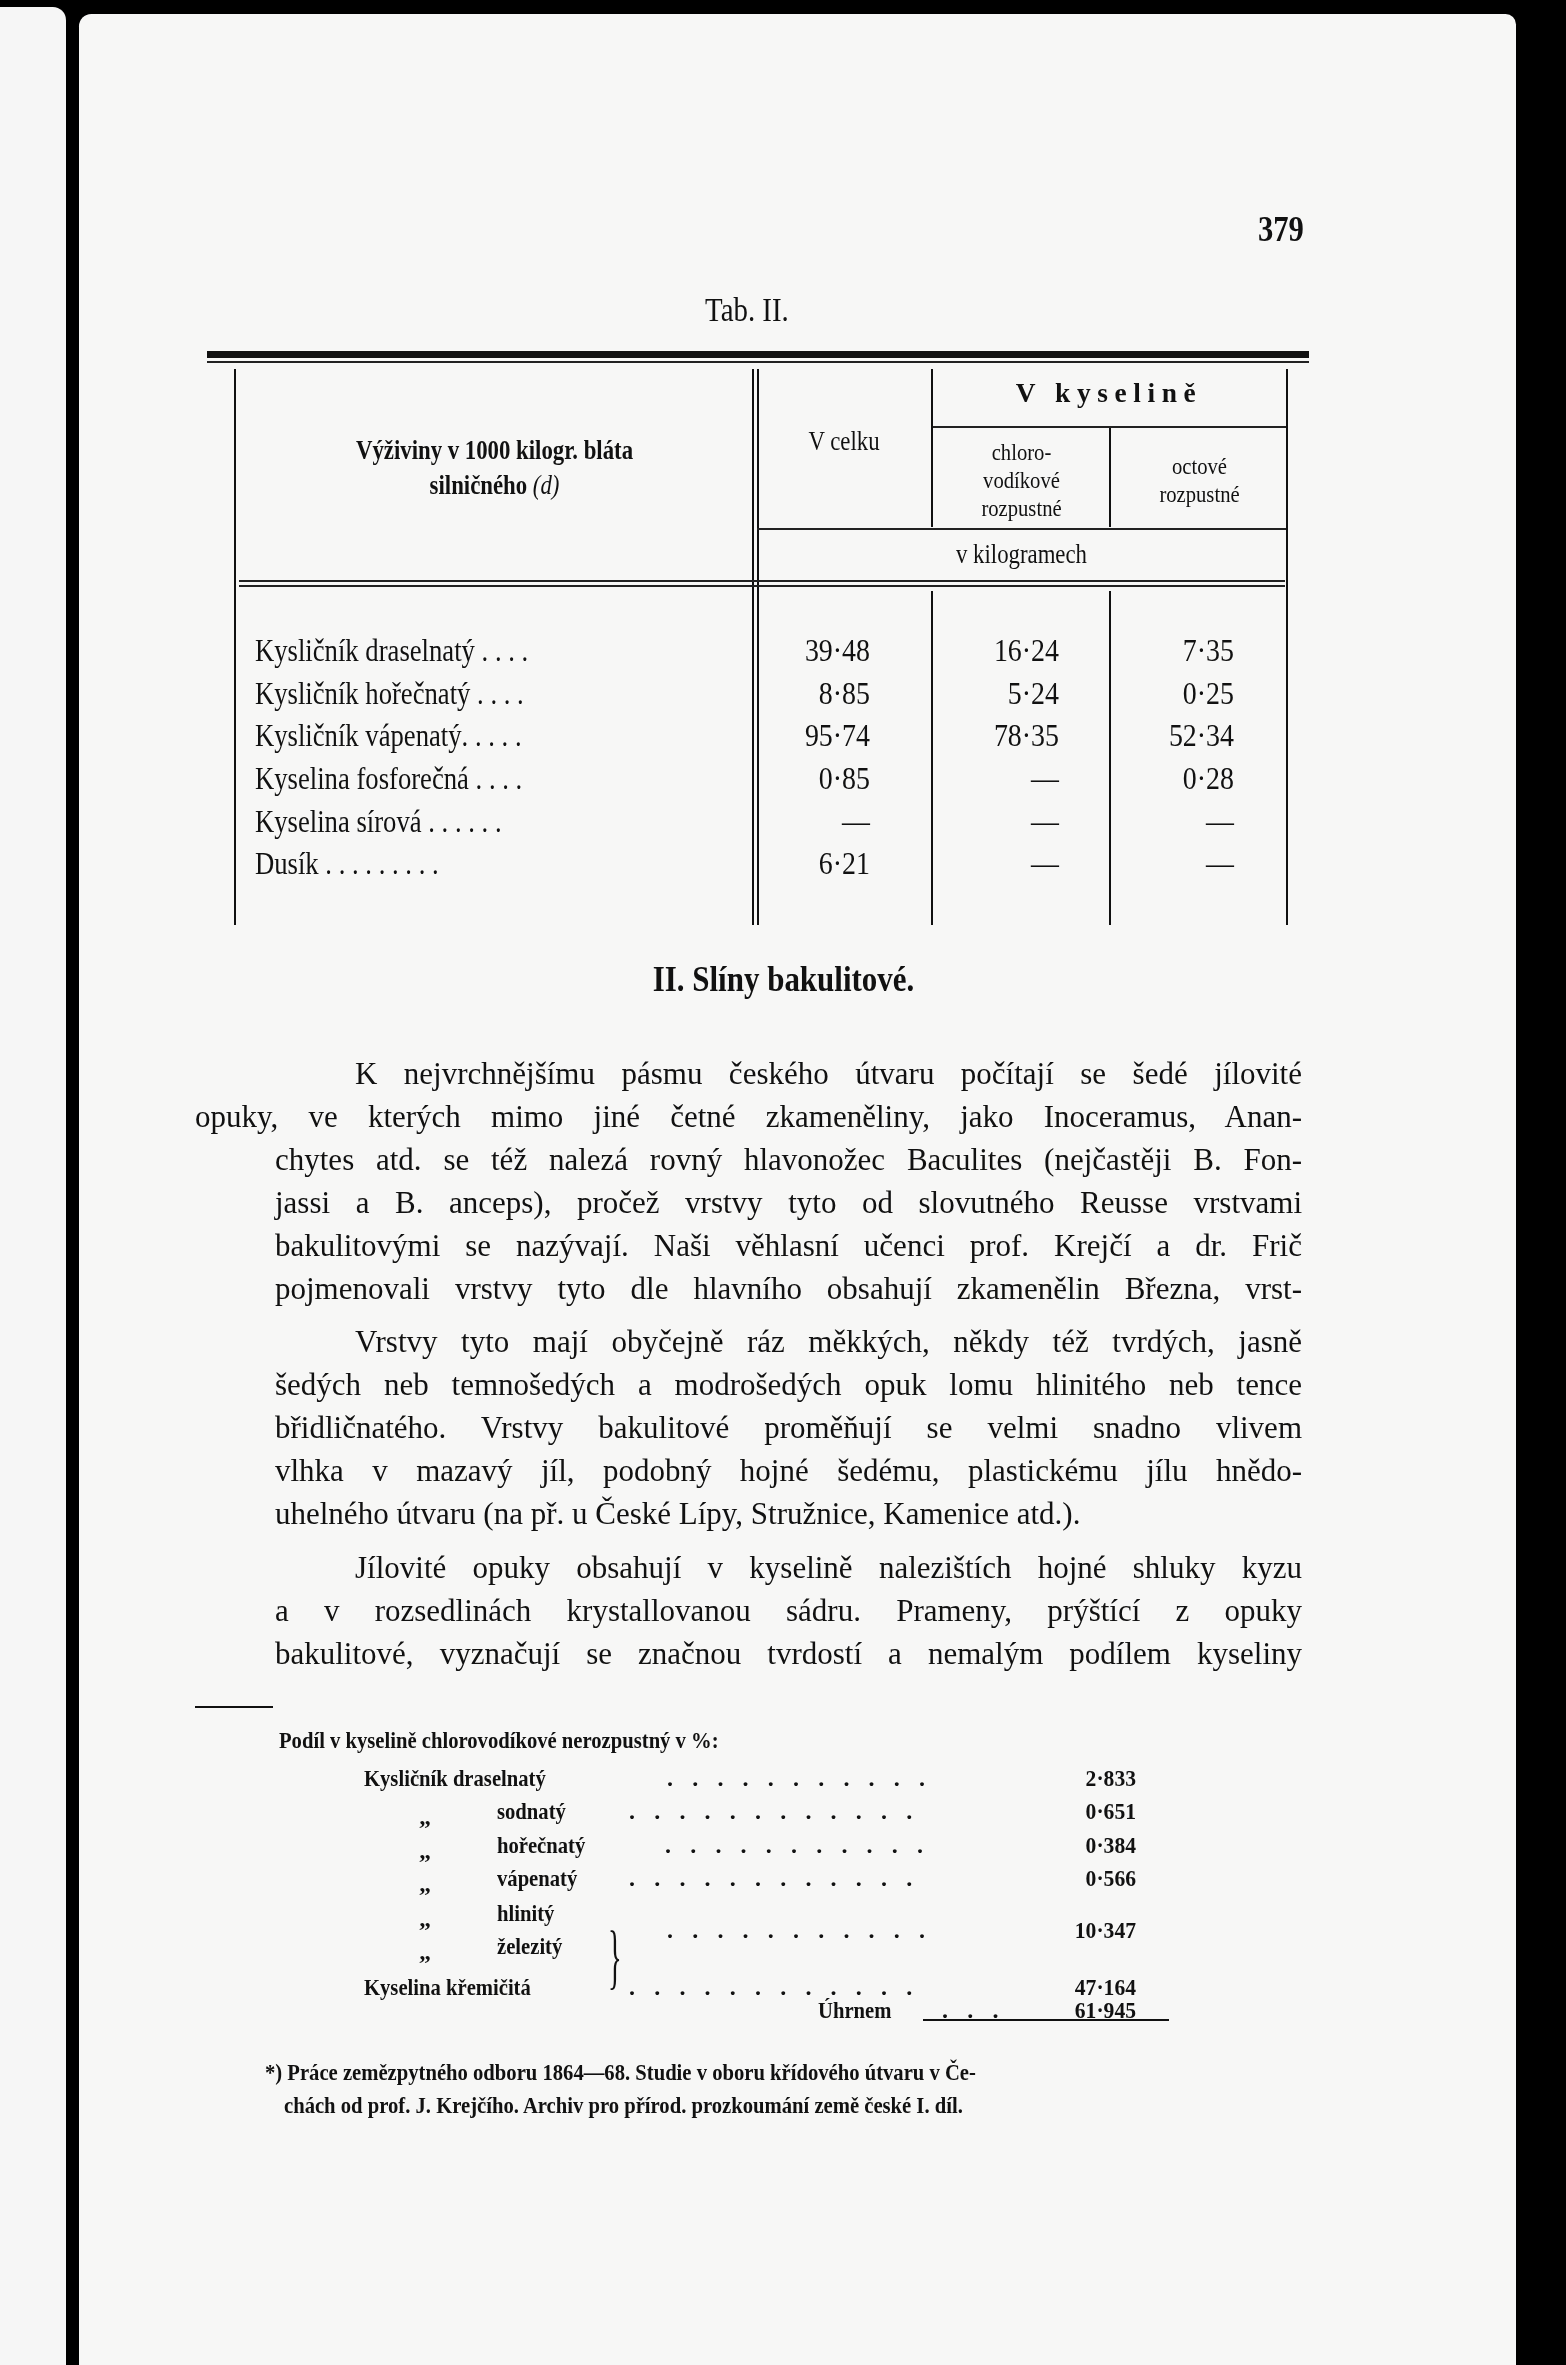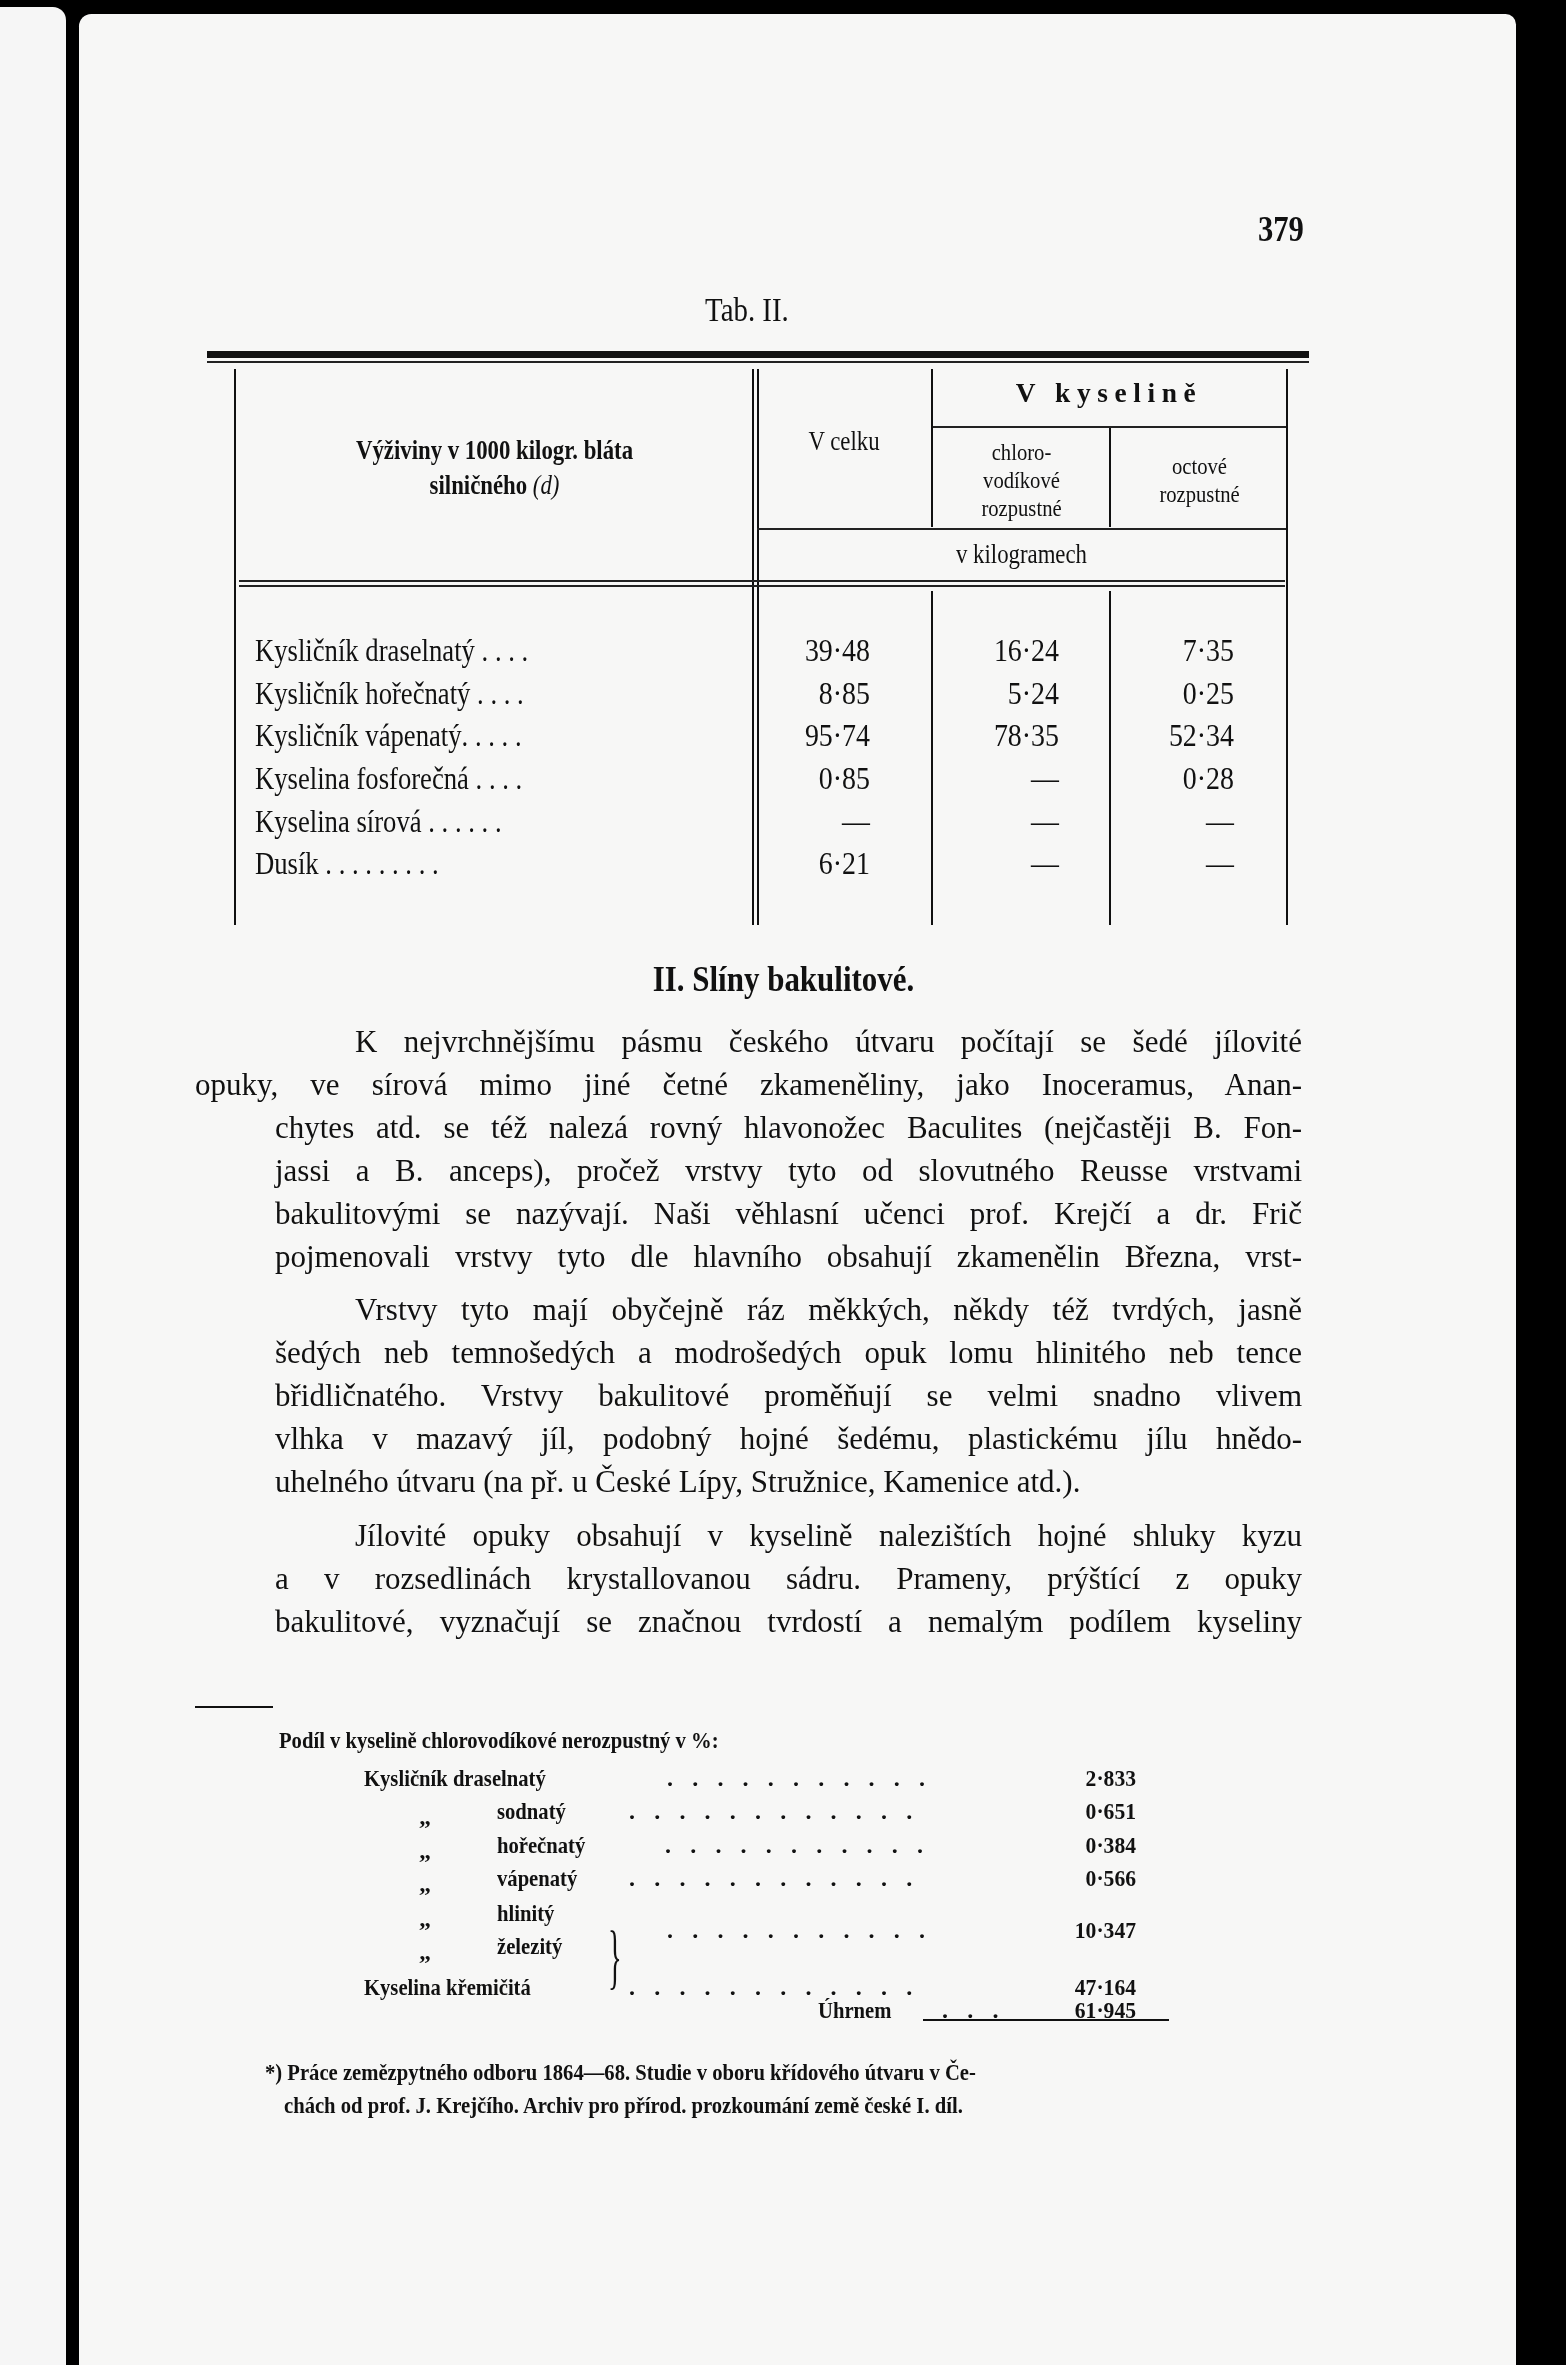--- a/index.html
+++ b/index.html
@@ -167,22 +167,22 @@
   <span class="name">Dusík . . . . . . . . .</span>
   <span class="val v1">6·21</span>
   <span class="val v2">—</span>
   <span class="val v3">—</span>
 </div>
 
 <div class="abs section-heading">II. Slíny bakulitové.</div>
 
 <div class="abs body-text" style="top:1020px;">
   <p>
-    <span class="line" style="margin-left:80px;">K nejvrchnějšímu pásmu českého útvaru počítají se šedé jílovité</span>
-    <span class="line" style="text-indent:0">opuky, ve sírová mimo jiné četné zkameněliny, jako Inoceramus, Anan-</span>
+    <span class="line" style="margin-left:80px;margin-top:32px;">K nejvrchnějšímu pásmu českého útvaru počítají se šedé jílovité</span>
+    <span class="line" style="text-indent:0">opuky, ve kterých mimo jiné četné zkameněliny, jako Inoceramus, Anan-</span>
     <span class="line">chytes atd. se též nalezá rovný hlavonožec Baculites (nejčastěji B. Fon-</span>
     <span class="line">jassi a B. anceps), pročež vrstvy tyto od slovutného Reusse vrstvami</span>
     <span class="line">bakulitovými se nazývají. Naši věhlasní učenci prof. Krejčí a dr. Frič</span>
     <span class="line">pojmenovali vrstvy tyto dle hlavního obsahují zkamenělin Března, vrst-</span>
   </p>
   <p>
     <span class="line" style="margin-left:80px;">Vrstvy tyto mají obyčejně ráz měkkých, někdy též tvrdých, jasně</span>
     <span class="line">šedých neb temnošedých a modrošedých opuk lomu hlinitého neb tence</span>
     <span class="line">břidličnatého. Vrstvy bakulitové proměňují se velmi snadno vlivem</span>
     <span class="line">vlhka v mazavý jíl, podobný hojné šedému, plastickému jílu hnědo-</span>

